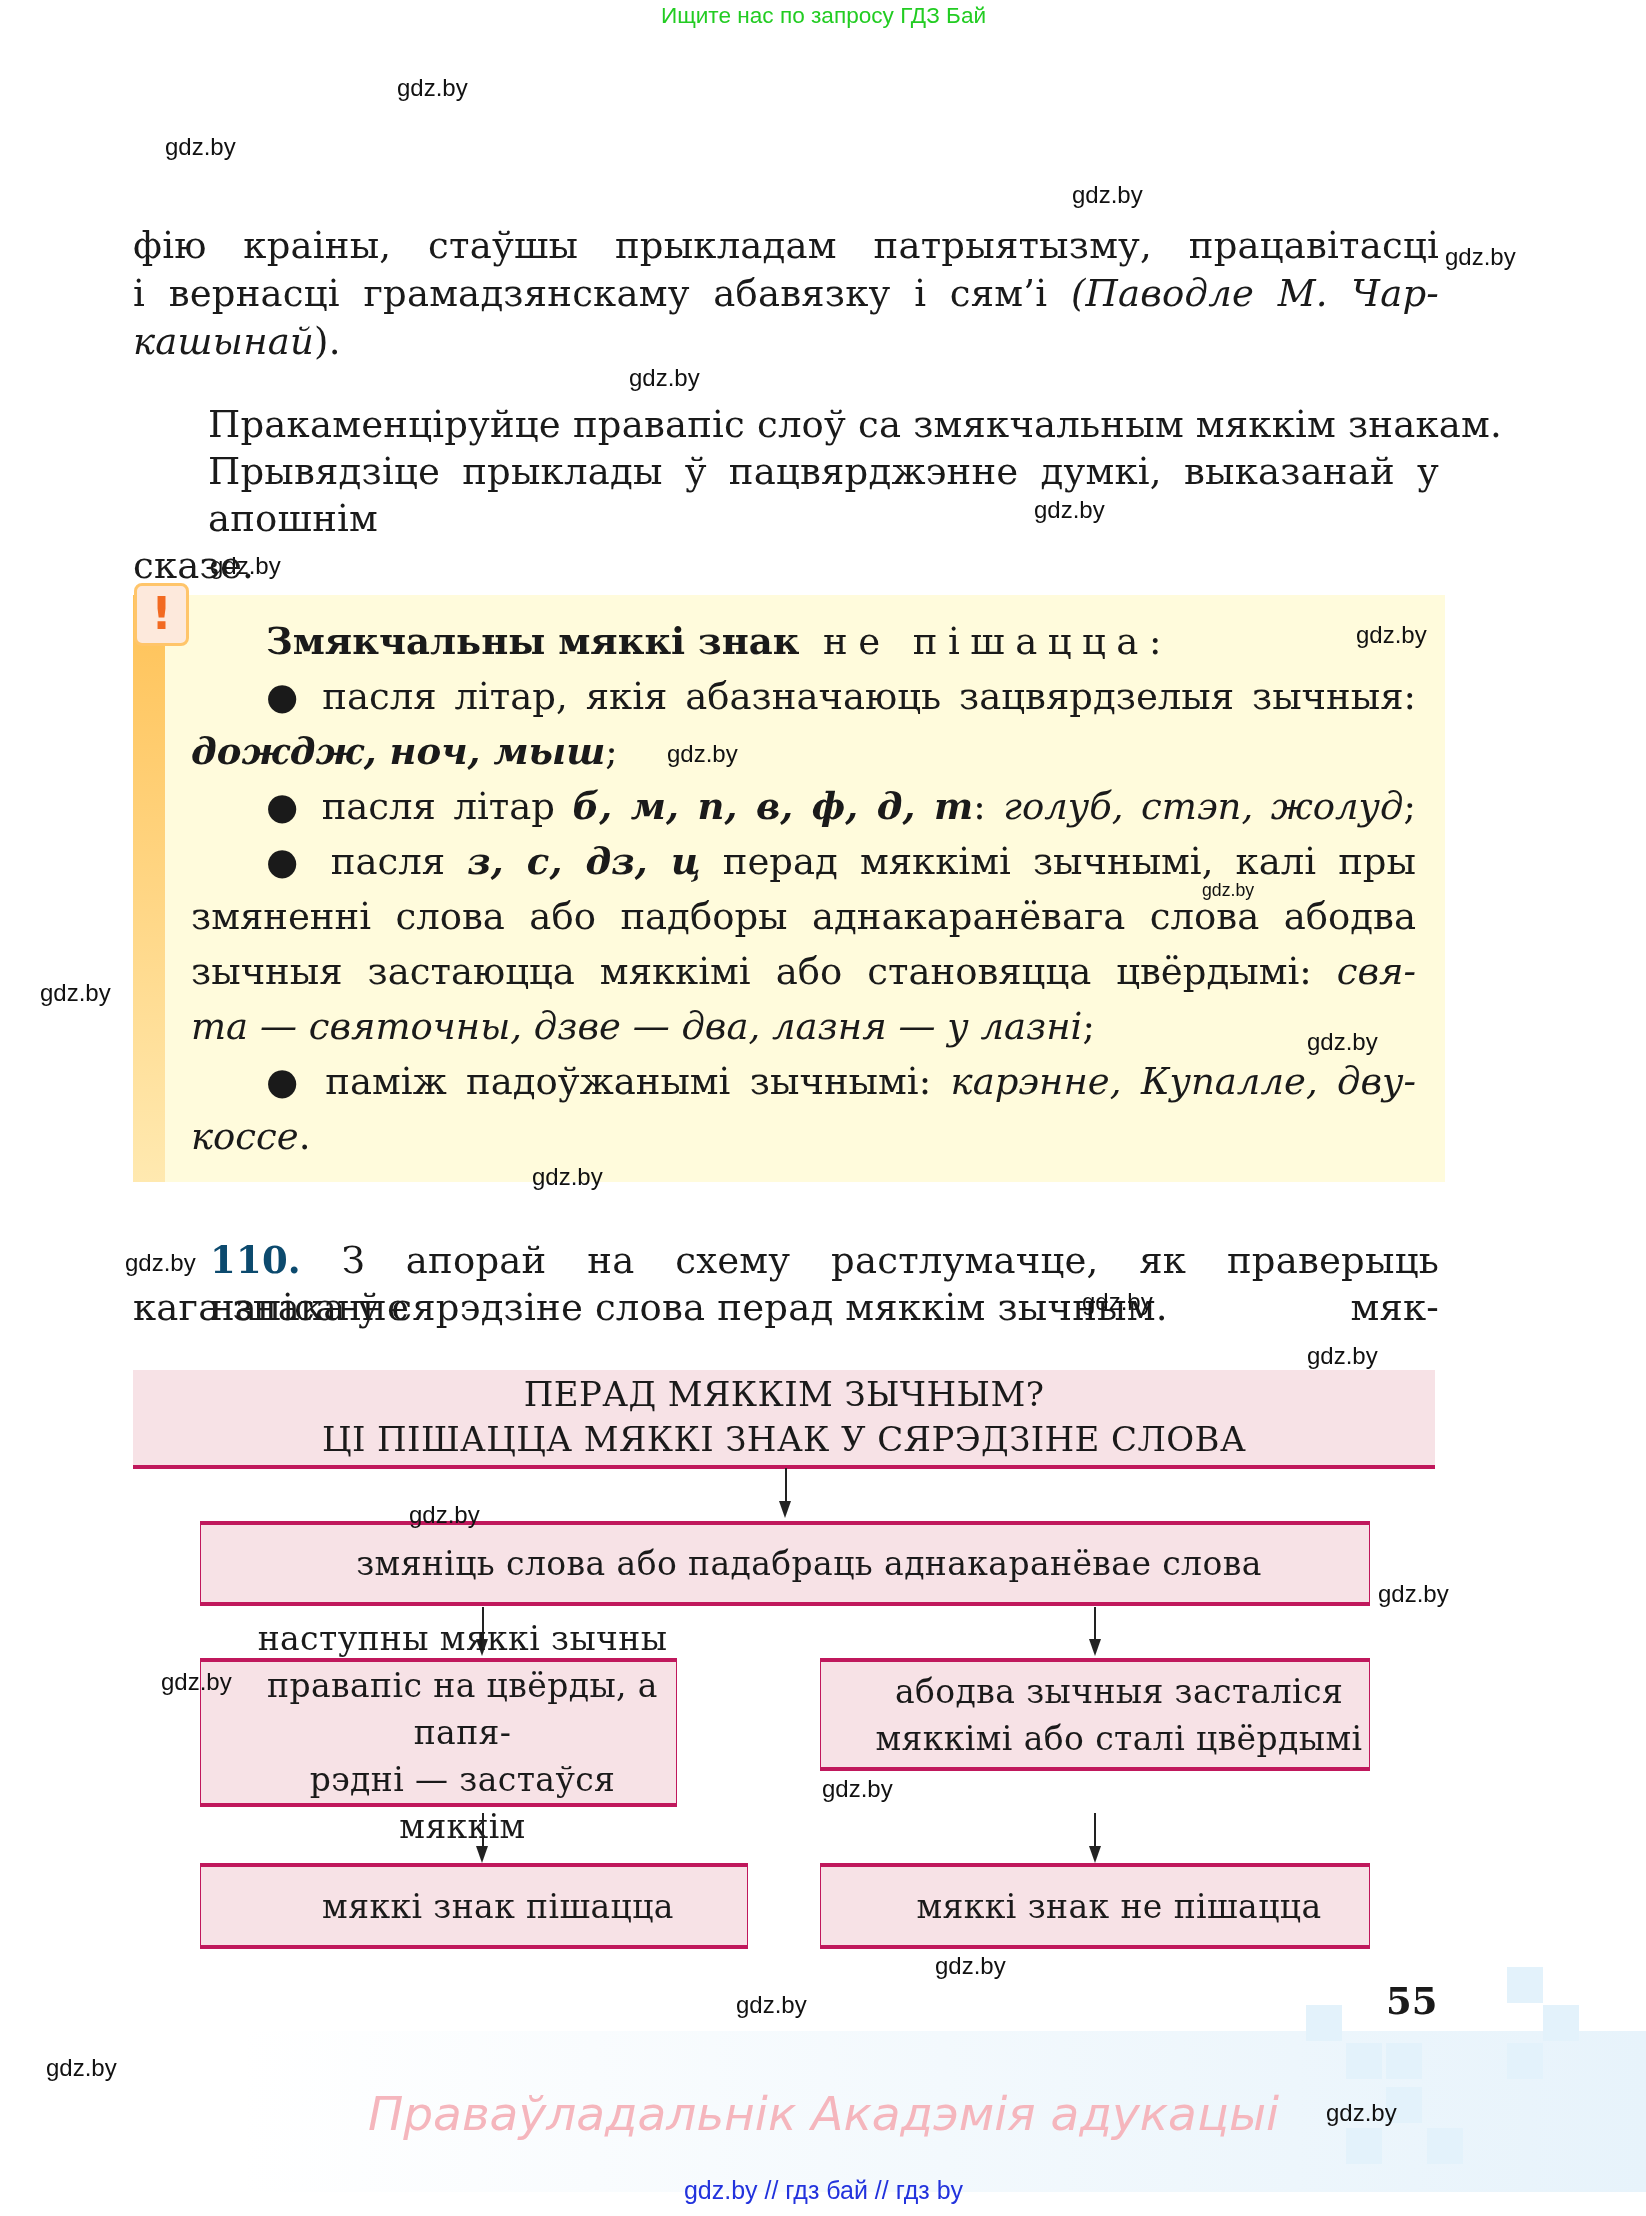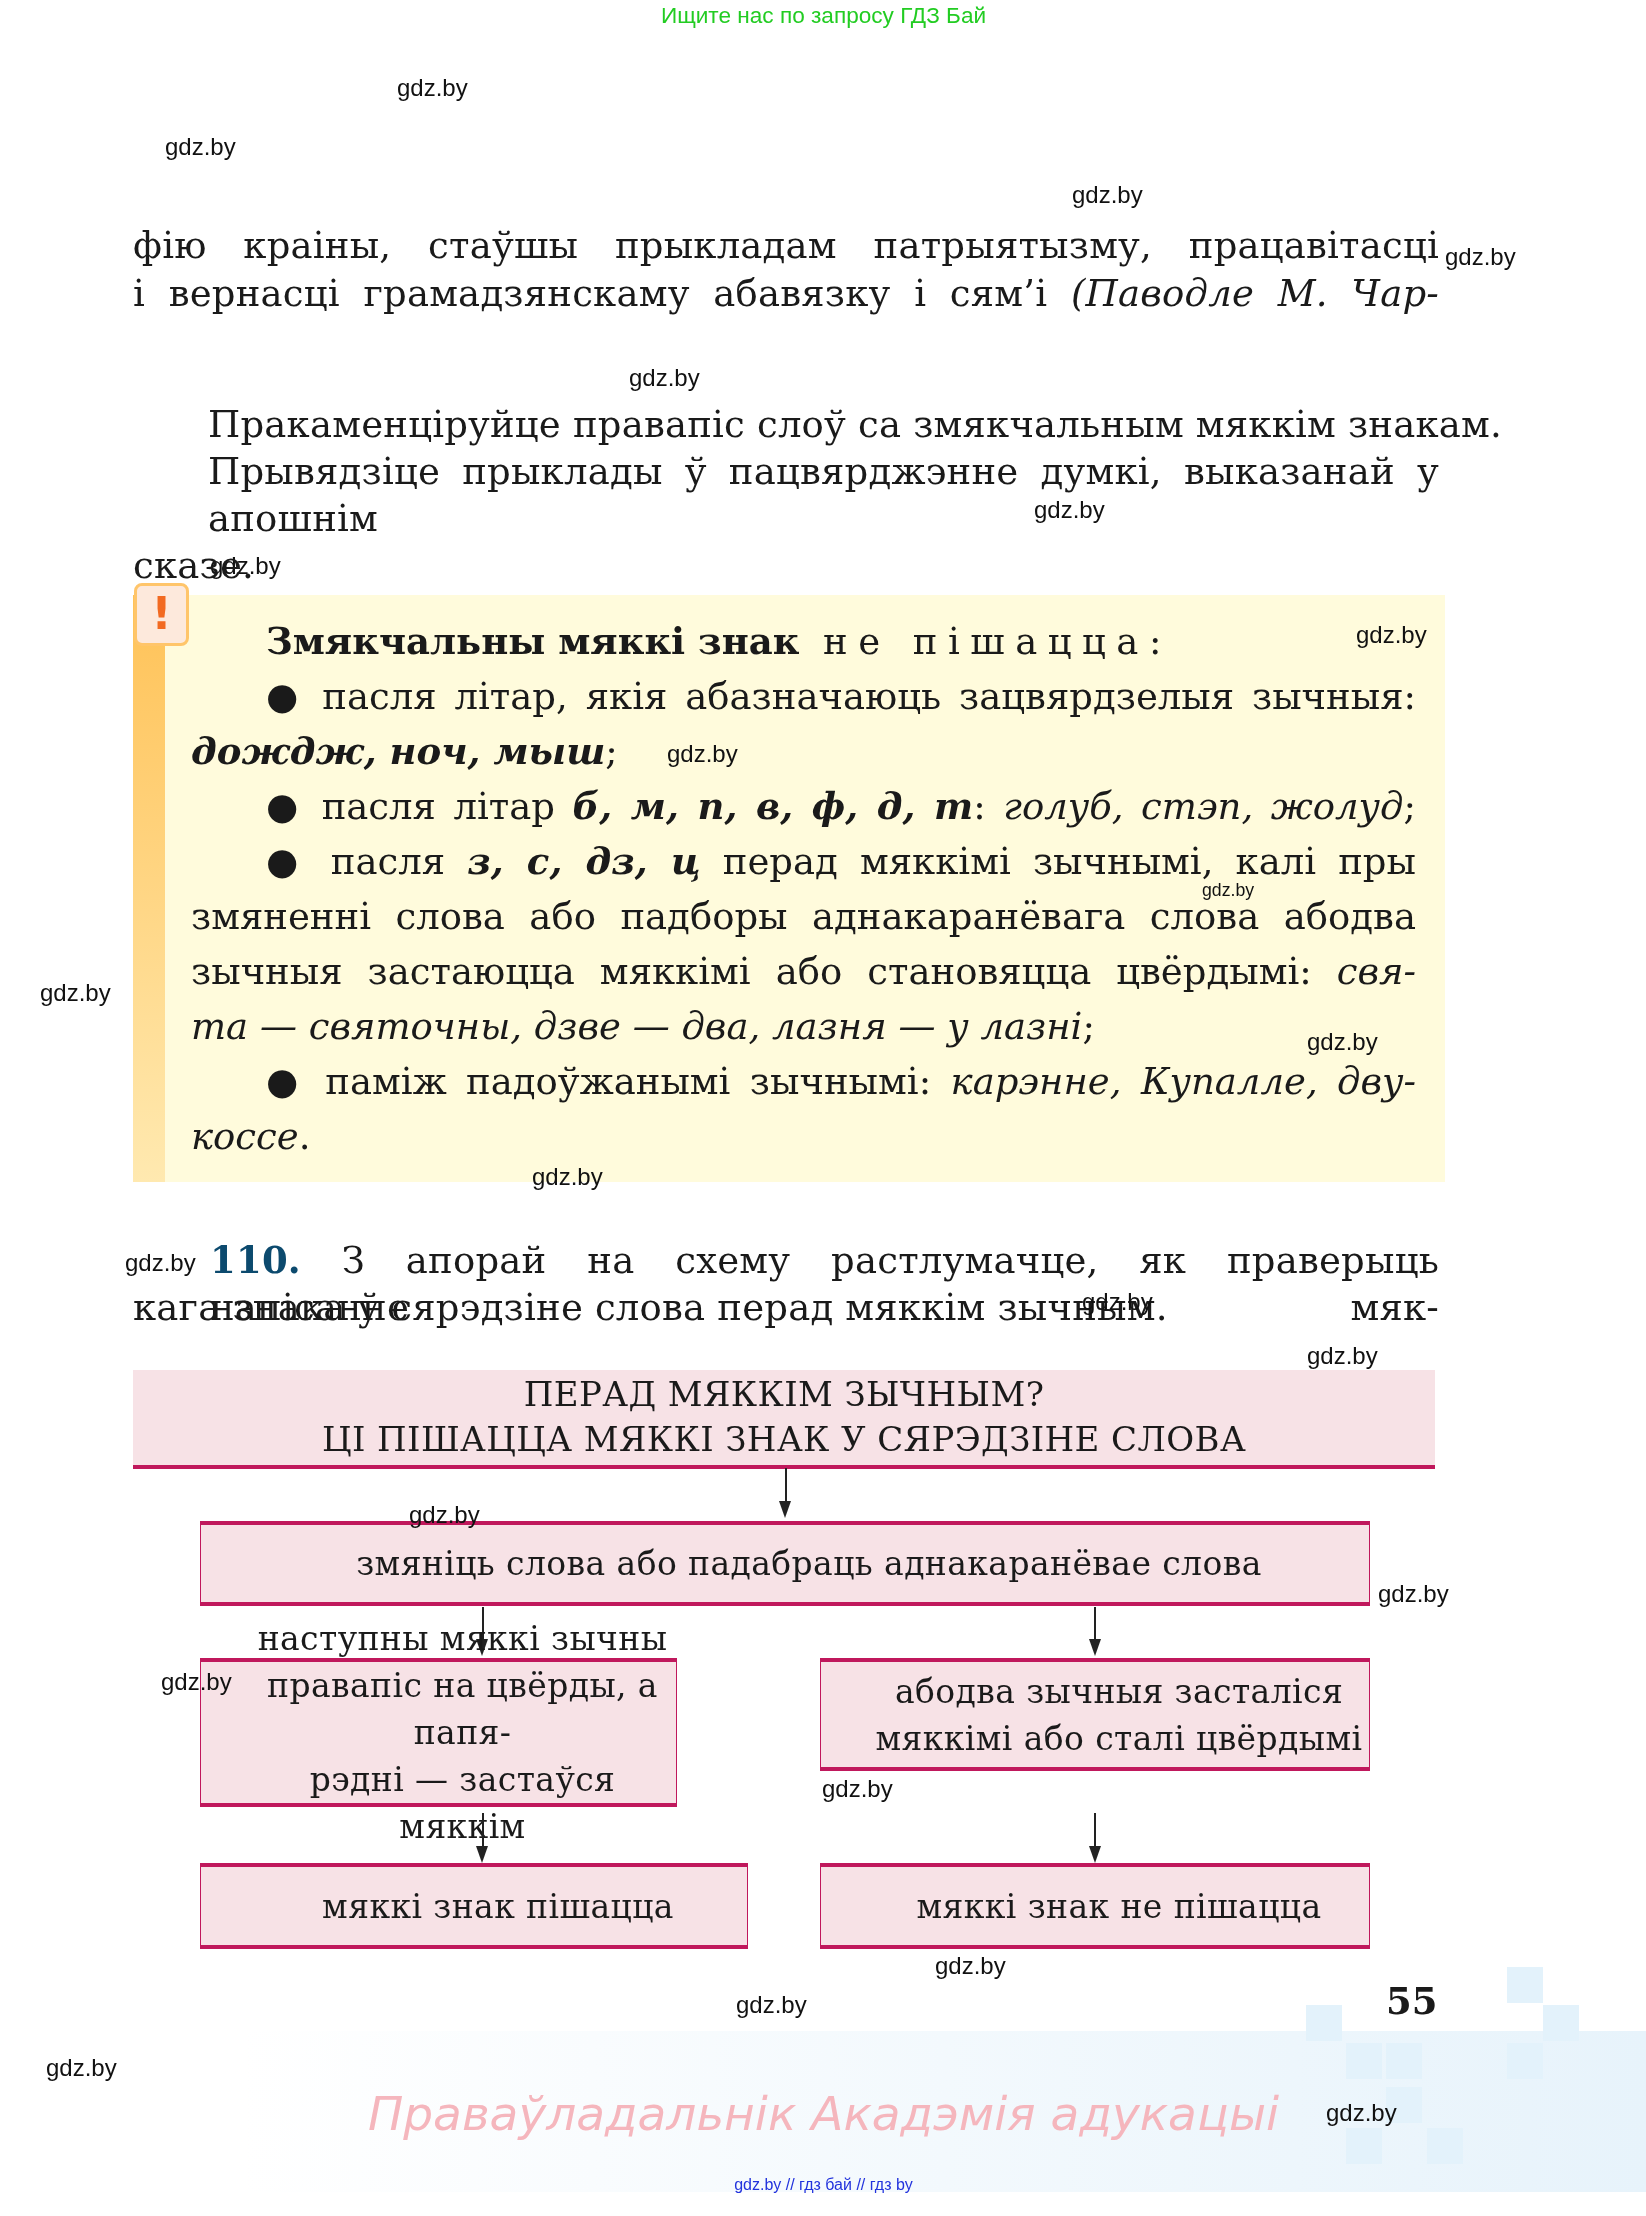--- a/index.html
+++ b/index.html
@@ -41,38 +41,39 @@
   .arrow-head { position:absolute; width:0; height:0; border-left:6.4px solid transparent;
                 border-right:6.4px solid transparent; border-top:17.7px solid #222; }
 
   .page-num { position:absolute; left:1386px; top:1979px; font-size:37px; font-weight:bold; }
   .deco { position:absolute; background:#e3f2fb; }
   .footer-band { position:absolute; left:242px; top:2031px; width:1405px; height:161px;
                  background:linear-gradient(to right, rgba(235,245,252,0), rgba(225,240,250,0.8)); }
   .watermark { position:absolute; left:0; width:1647px; top:2086px; text-align:center;
                font-family:"DejaVu Sans", sans-serif; font-style:italic; font-size:47px; color:#f5b6bd; }
   .footer { position:absolute; left:0; width:1647px; top:2176px; text-align:center;
-            font-family:"Liberation Sans", sans-serif; font-size:16px; color:#2233dd; }
+            font-family:"Liberation Sans", sans-serif; font-size:25px; color:#2233dd; }
 </style>
 </head>
 <body>
 
 <div class="top-note">Ищите нас по запросу ГДЗ Бай</div>
 
 <div class="wm" style="left:397px;top:74px">gdz.by</div>
 <div class="wm" style="left:165px;top:133px">gdz.by</div>
 <div class="wm" style="left:1072px;top:181px">gdz.by</div>
 <div class="wm" style="left:1445px;top:243px">gdz.by</div>
 <div class="wm" style="left:629px;top:364px">gdz.by</div>
 <div class="wm" style="left:1034px;top:496px">gdz.by</div>
 <div class="wm" style="left:210px;top:552px">gdz.by</div>
 
 <div class="body-text" style="top:222px">
   <span class="line justify">фію краіны, стаўшы прыкладам патрыятызму, працавітасці</span>
   <span class="line justify"><span>і вернасці грамадзянскаму абавязку і сям’і </span><span class="it">(Паводле М. Чар-</span></span>
+  <span class="line"><span class="it">кашынай</span><span>).</span></span>
 </div>
 
 <div class="body-text" style="top:401px; line-height:47px">
   <span class="line indent">Пракаменціруйце правапіс слоў са змякчальным мяккім знакам.</span>
   <span class="line indent justify">Прывядзіце прыклады ў пацвярджэнне думкі, выказанай у апошнім</span>
   <span class="line">сказе.</span>
 </div>
 
 <div class="rule-box"></div>
 <div class="rule-bar"></div>

